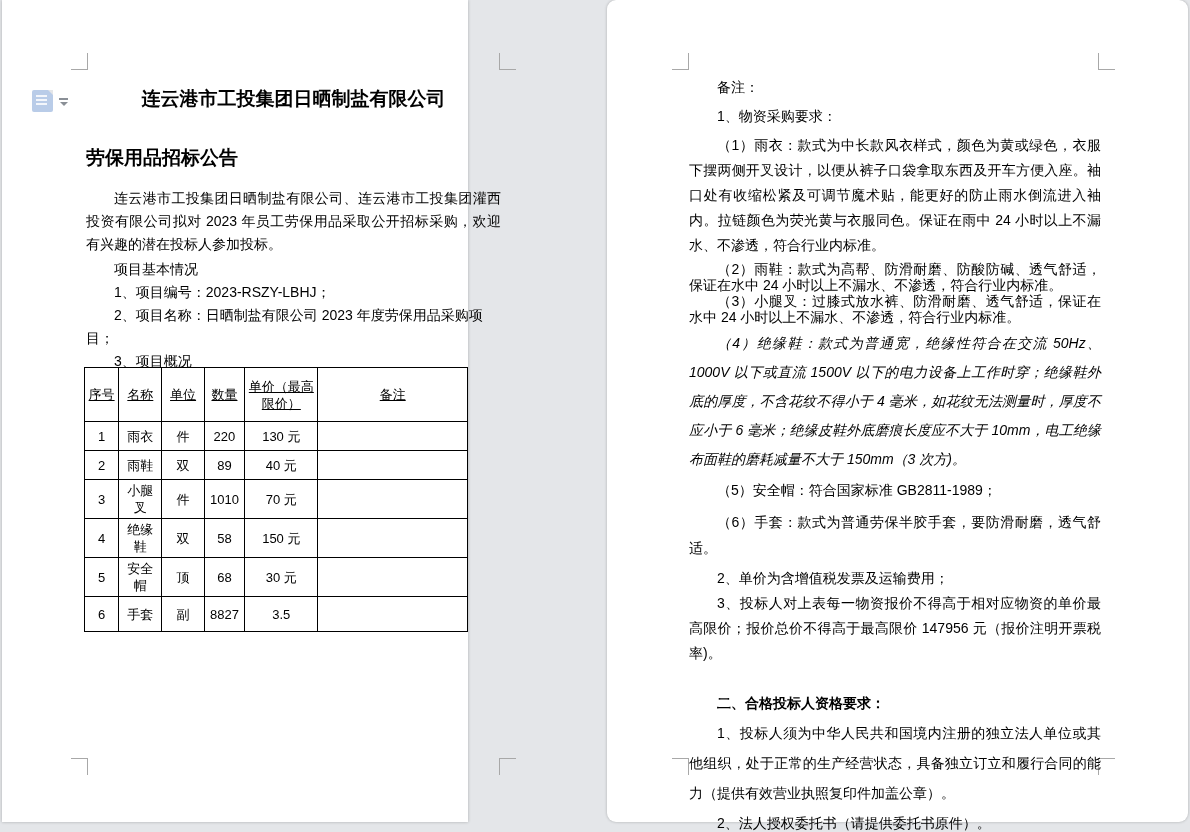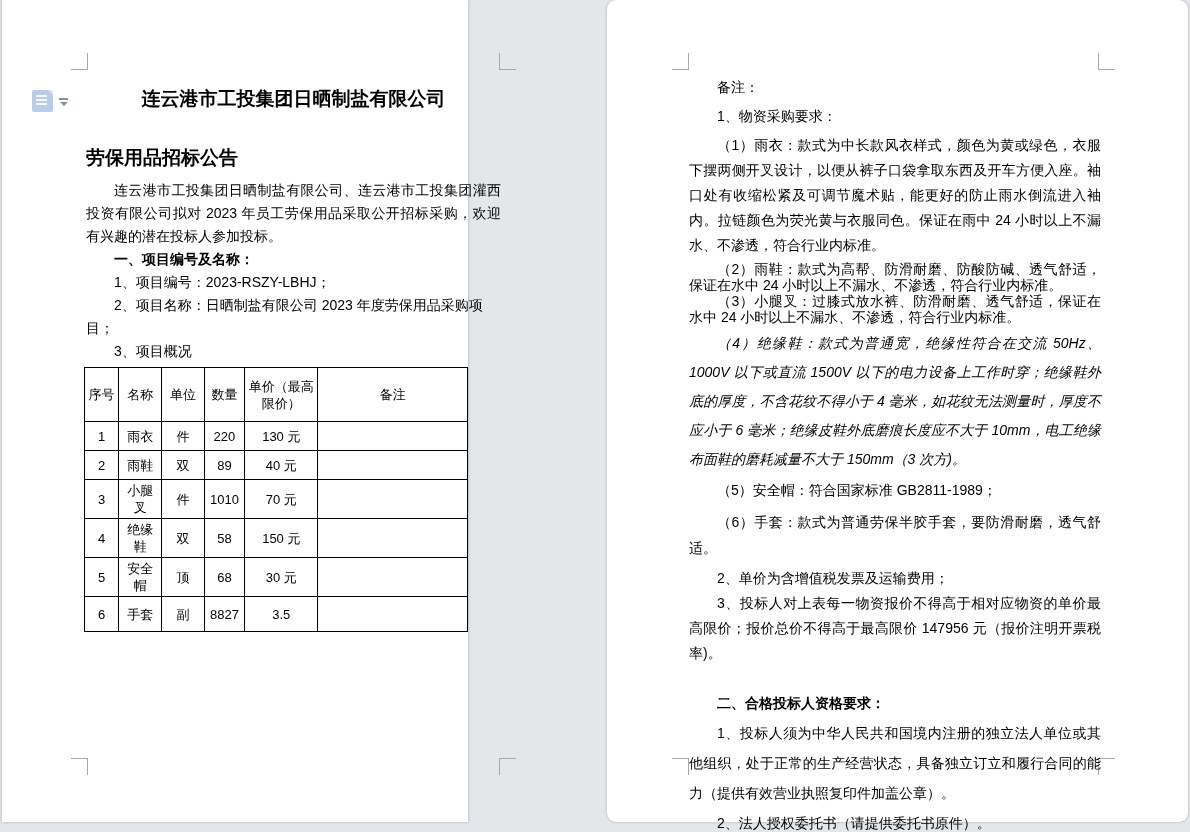--- a/index.html
+++ b/index.html
@@ -37,32 +37,32 @@
   }
   .paste-drop { margin-left:6px; margin-top:8px; width:9px; }
   .paste-drop .bar { height:2px; background:#8a8f96; margin-bottom:2px; }
   .paste-drop .tri { width:0; height:0; margin:0 auto;
     border-left:4px solid transparent; border-right:4px solid transparent; border-top:4px solid #8a8f96; }
 
   
   .flow-left { position:absolute; left:84px; top:70px; width:415px; font-size:14px; }
   .doc-title { text-align:center; font-size:19px; font-weight:700; line-height:26px; margin-top:16px; }
   .doc-subtitle { font-size:19px; font-weight:700; line-height:26px; margin-top:33px; }
-  .para { line-height:23px; text-indent:2em; text-align:justify; margin-top:8px; }
+  .para { line-height:23px; text-indent:2em; text-align:justify; margin-top:16px; }
   .line { line-height:23px; text-indent:2em; }
   .b { font-weight:700; }
   .mt2 { margin-top:2px; }
 
   
   .items-table { position:absolute; left:82px; top:367px; border-collapse:collapse; table-layout:fixed; }
   .items-table th, .items-table td {
     border:1px solid #000; text-align:center; vertical-align:middle;
     font-size:13px; font-weight:400; line-height:17px; padding:2px 2px;
   }
-  .items-table thead tr { height:54px; }
+  .items-table thead tr { height:54px;text-decoration:underline; }
   .items-table tbody tr { height:29px; }
   .items-table tbody tr:last-child { height:35px; }
   .c0{width:38px}.c1{width:49px}.c2{width:48px}.c3{width:42px}.c4{width:83px}.c5{width:180px}
 
   
   .flow-right { position:absolute; left:82px; top:70px; width:412px; font-size:14px; }
   .flow-right p { line-height:26px; text-indent:2em; text-align:justify; }
   .flow-right p.lh25 { line-height:25px; }
   .flow-right p.tight { line-height:16px; }
   .flow-right p.lh29 { line-height:29px;font-style:italic; }
@@ -83,21 +83,21 @@
     <div class="paste-drop">
       <div class="bar"></div>
         <div class="tri"></div>
     </div>
   </div>
 
   <div class="flow-left">
     <div class="doc-title">连云港市工投集团日晒制盐有限公司</div>
     <div class="doc-subtitle">劳保用品招标公告</div>
     <p class="para">连云港市工投集团日晒制盐有限公司、连云港市工投集团灌西投资有限公司拟对 2023 年员工劳保用品采取公开招标采购，欢迎有兴趣的潜在投标人参加投标。</p>
-    <p class="line b">一、项目编号及名称：</p>
+    <p class="line mt2">项目基本情况</p>
     <p class="line">1、项目编号：2023-RSZY-LBHJ；</p>
     <p class="line">2、项目名称：日晒制盐有限公司 2023 年度劳保用品采购项目；</p>
     <p class="line">3、项目概况</p>
   </div>
 
   <table class="items-table">
     <colgroup>
       <col class="c0">
         <col class="c1">
         <col class="c2">

